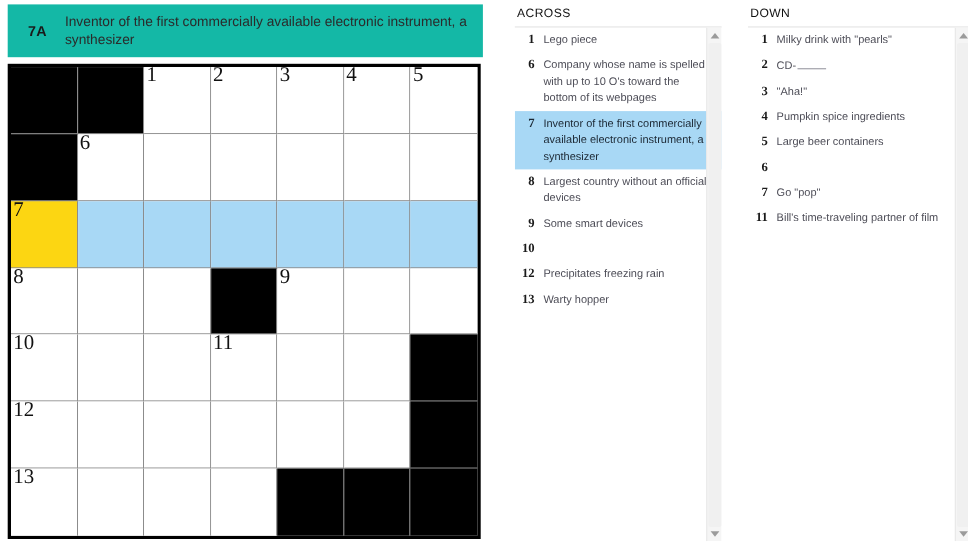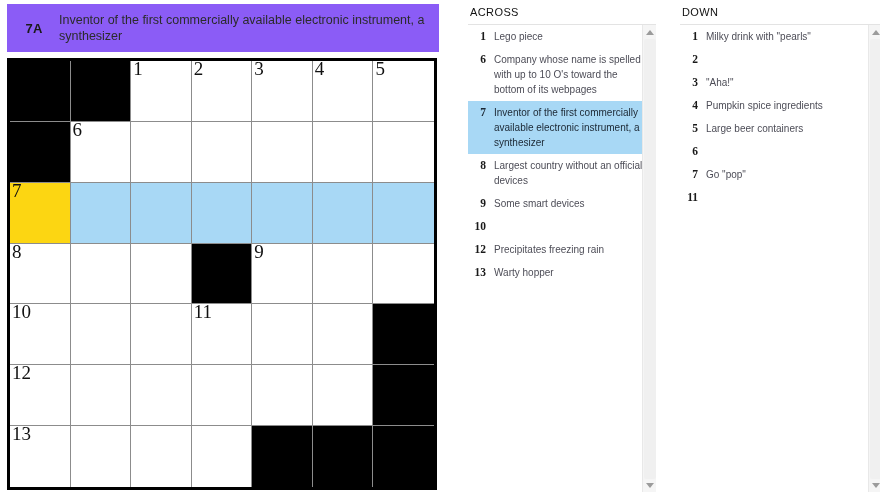--- a/index.html
+++ b/index.html
@@ -9,21 +9,21 @@
     background: #ffffff;
     font-family: "Liberation Sans", sans-serif;
     overflow: hidden;
   }
   #app { position: relative; width: 880px; height: 502px; }
 
   
   .clue-banner {
     position: absolute; left: 7px; top: 4px;
     width: 432px; height: 48px;
-    background: #8b5cf6;
+    background: #14b8a6;
     display: flex; align-items: center;
     padding: 4px 8px 4px 6px;
   }
   .clue-banner-label {
     font-size: 13px; font-weight: bold; color: #1a1a1a;
     width: 42px; text-align: center; flex: 0 0 42px;
     letter-spacing: .2px;
   }
   .clue-banner-text {
     font-size: 12.5px; color: #2b2b2b; line-height: 16px;
@@ -272,20 +272,21 @@
   <div class="panel panel-down">
     <div class="panel-title">DOWN</div>
     <div class="panel-body">
       <ul class="clue-list" id="down-list">
           <li class="clue-item">
             <span class="cnum">1</span>
             <span class="ctext">Milky drink with "pearls"</span>
           </li>
           <li class="clue-item">
             <span class="cnum">2</span>
+            <span class="ctext">CD-<span class="blank-fill"></span></span>
           </li>
           <li class="clue-item">
             <span class="cnum">3</span>
             <span class="ctext">"Aha!"</span>
           </li>
           <li class="clue-item">
             <span class="cnum">4</span>
             <span class="ctext">Pumpkin spice ingredients</span>
           </li>
           <li class="clue-item">
@@ -294,20 +295,21 @@
           </li>
           <li class="clue-item">
             <span class="cnum">6</span>
           </li>
           <li class="clue-item crossref">
             <span class="cnum">7</span>
             <span class="ctext">Go "pop"</span>
           </li>
           <li class="clue-item">
             <span class="cnum">11</span>
+            <span class="ctext">Bill's time-traveling partner of film</span>
           </li>
         </ul>
       <div class="scrollbar">
         <div class="sb-arrow up">
             <i></i>
           </div>
         <div class="sb-thumb" style="top:14px;height:440px;"></div>
         <div class="sb-arrow down">
             <i></i>
           </div>

